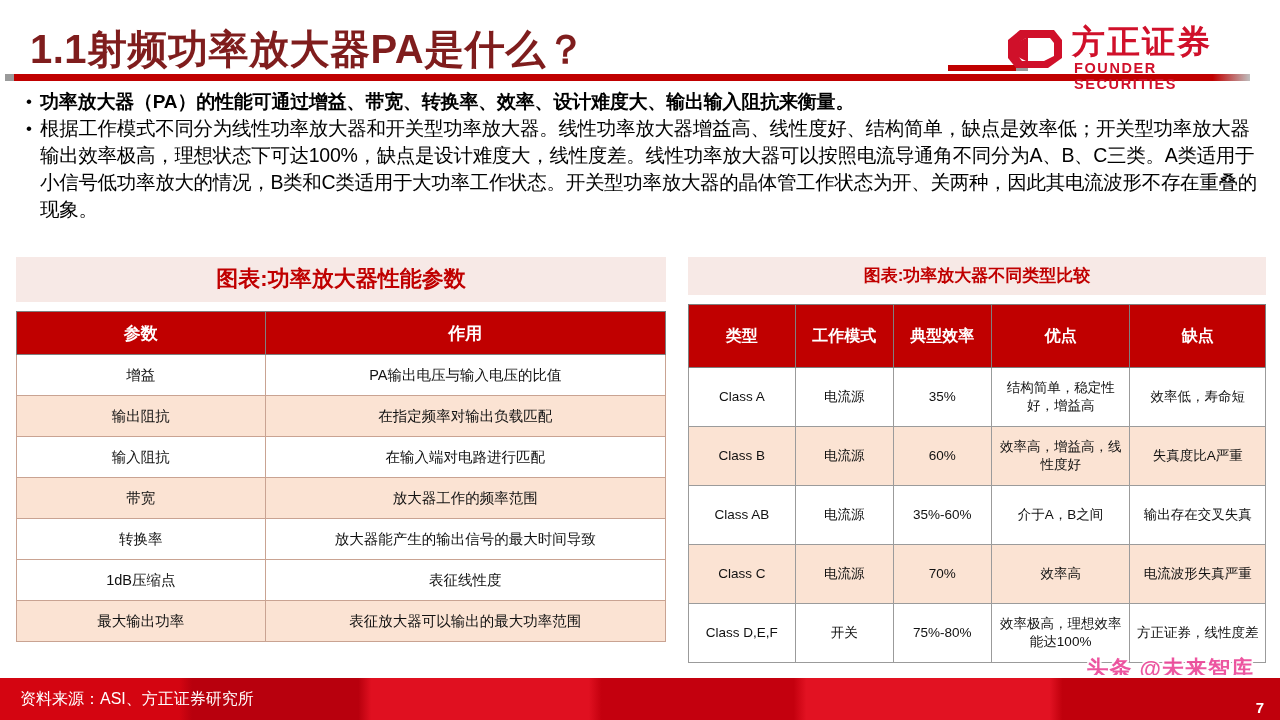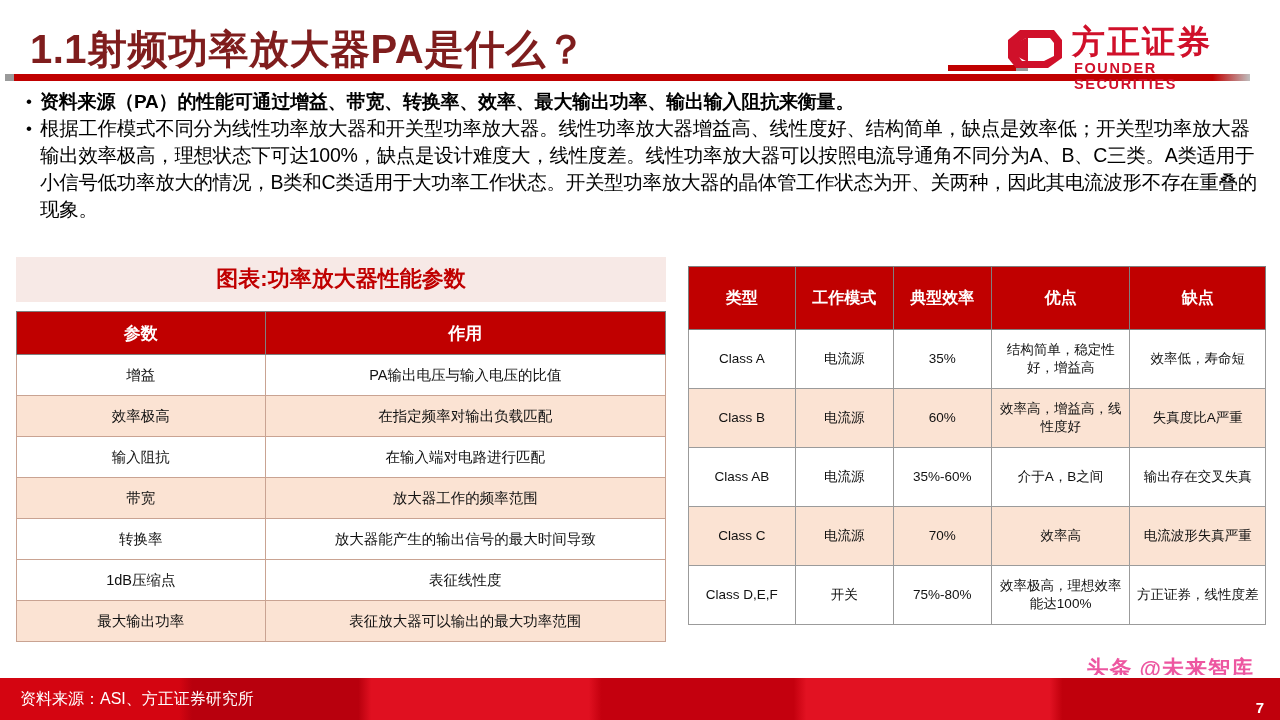--- a/index.html
+++ b/index.html
@@ -153,21 +153,21 @@
         <polygon points="12,14 22,9 22,34 12,29" fill="#D0102A"></polygon>
       </svg>
     </div>
     <div class="logo-cn">方正证券</div>
     <div class="logo-en">FOUNDER SECURITIES</div>
   </div>
 
   <div class="bullets">
     <div class="bullet b1">
       <span class="dot">•</span>
-      <span class="txt">资料来源（PA）的性能可通过增益、带宽、转换率、效率、最大输出功率、输出输入阻抗来衡量。</span>
+      <span class="txt">功率放大器（PA）的性能可通过增益、带宽、转换率、效率、设计难度大、输出输入阻抗来衡量。</span>
     </div>
     <div class="bullet b2">
       <span class="dot">•</span>
       <span class="txt">根据工作模式不同分为线性功率放大器和开关型功率放大器。线性功率放大器增益高、线性度好、结构简单，缺点是效率低；开关型功率放大器输出效率极高，理想状态下可达100%，缺点是设计难度大，线性度差。线性功率放大器可以按照电流导通角不同分为A、B、C三类。A类适用于小信号低功率放大的情况，B类和C类适用于大功率工作状态。开关型功率放大器的晶体管工作状态为开、关两种，因此其电流波形不存在重叠的现象。</span>
     </div>
   </div>
 
   <div class="panel-left">
     <div class="caption">图表:功率放大器性能参数</div>
     <table class="tbl-left">
@@ -180,21 +180,21 @@
           <th>参数</th>
           <th>作用</th>
         </tr>
       </thead>
       <tbody>
         <tr>
           <td>增益</td>
           <td>PA输出电压与输入电压的比值</td>
         </tr>
         <tr class="alt">
-          <td>效率极高</td>
+          <td>输出阻抗</td>
           <td>在指定频率对输出负载匹配</td>
         </tr>
         <tr>
           <td>输入阻抗</td>
           <td>在输入端对电路进行匹配</td>
         </tr>
         <tr class="alt">
           <td>带宽</td>
           <td>放大器工作的频率范围</td>
         </tr>
@@ -208,20 +208,21 @@
         </tr>
         <tr class="alt">
           <td>最大输出功率</td>
           <td>表征放大器可以输出的最大功率范围</td>
         </tr>
       </tbody>
     </table>
   </div>
 
   <div class="panel-right">
+    <div class="caption-right">图表:功率放大器不同类型比较</div>
     <table class="tbl-right">
       <colgroup>
           <col class="r1">
           <col class="r2">
           <col class="r3">
           <col class="r4">
           <col class="r5">
         </colgroup>
       <thead>
         <tr>

